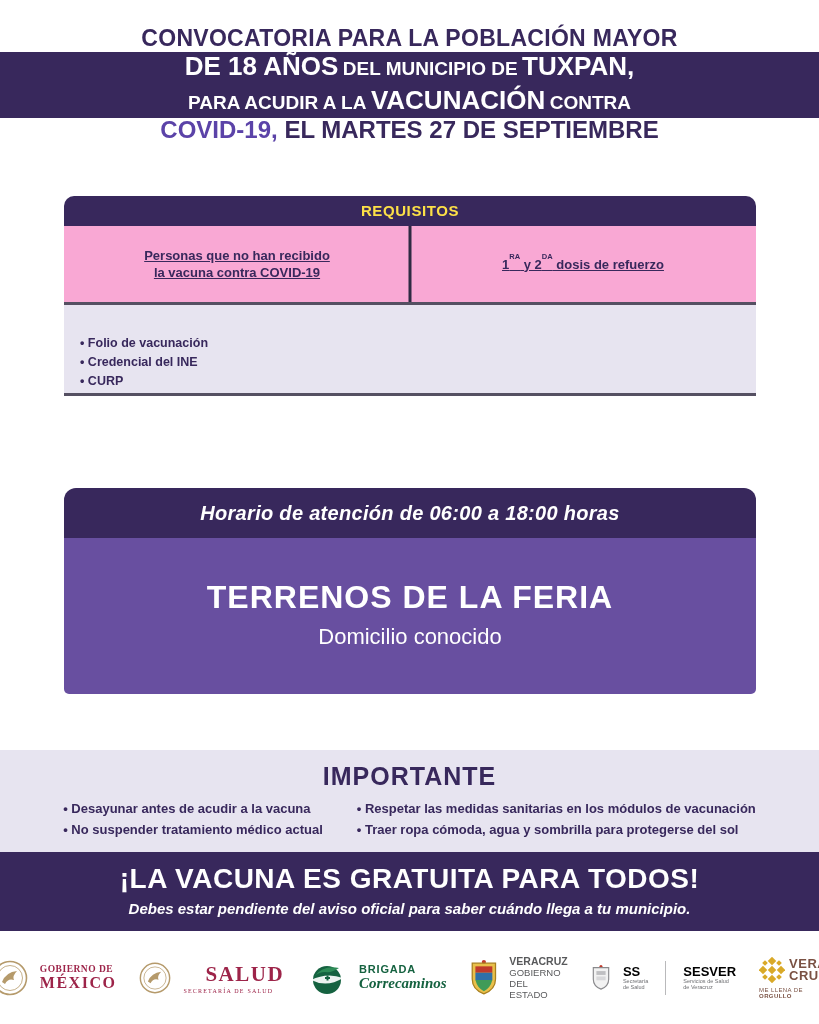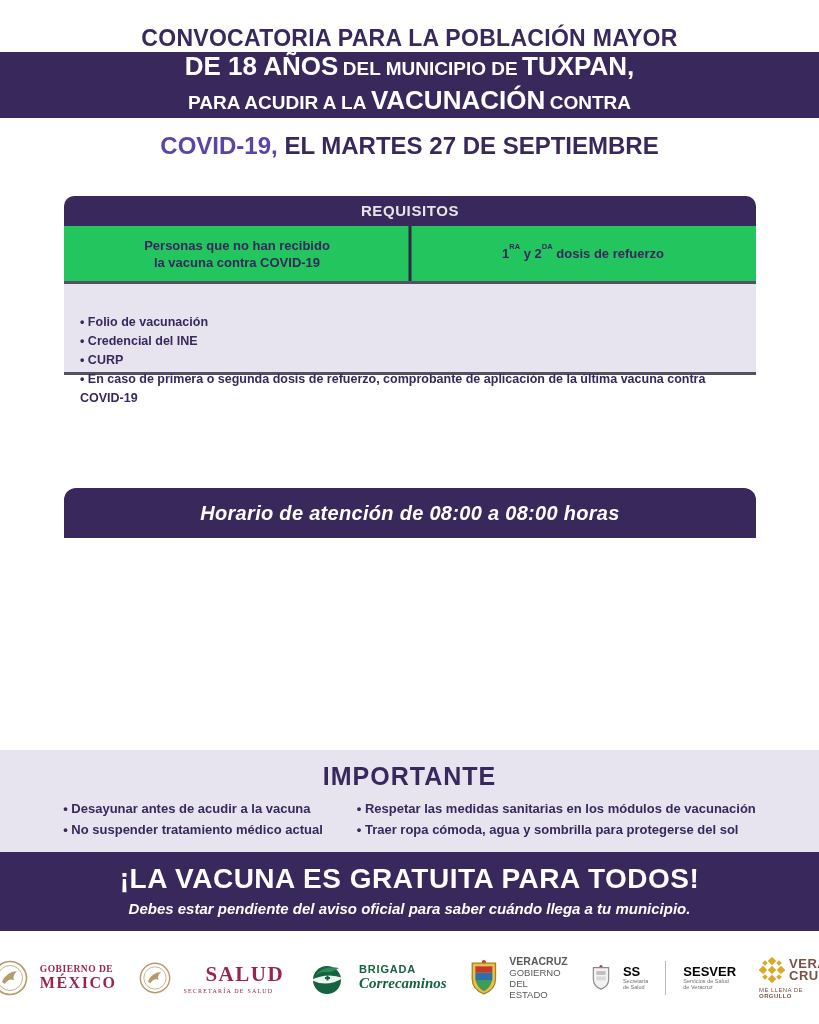--- a/index.html
+++ b/index.html
@@ -19,34 +19,34 @@
   }
   .purple-band {
     position: absolute; top: 52px; left: 0; width: 100%; height: 66px;
     background: #38285c; color: #fff;
     display: flex; flex-direction: column; justify-content: center; align-items: center;
   }
   .band-line { line-height: 31px; white-space: nowrap; }
   .band-line .big   { font-size: 26px; font-weight: bold; }
   .band-line .small { font-size: 19px; font-weight: bold; }
   .date-line {
-    position: absolute; top: 132px; left: 0; width: 100%;
+    position: absolute; top: 116px; left: 0; width: 100%;
     text-align: center; font-size: 24px; font-weight: bold; color: #38285c;
     white-space: nowrap;
   }
   .date-line .accent { color: #5b43a8; }
 
   
   .req-box { position: absolute; left: 64px; top: 196px; width: 692px; }
   .req-header {
     height: 30px; background: #38285c; border-radius: 10px 10px 0 0;
-    color: #e5e5e5; font-size: 15px; font-weight: bold; letter-spacing: 0.6px;
+    color: #fde047; font-size: 15px; font-weight: bold; letter-spacing: 0.6px;
     text-align: center; line-height: 30px;
   }
-  .req-cols { position: relative; height: 55px; background: #22c55e; display: flex; }
+  .req-cols { position: relative; height: 76px; background: #f9a8d4; display: flex; text-decoration: underline; }
   .req-col {
     flex: 1; display: flex; flex-direction: column; justify-content: center;
     text-align: center; font-size: 13px; font-weight: bold; color: #38285c;
     line-height: 17px;
   }
   .req-divider {
     position: absolute; left: 50%; top: 0; width: 3px; height: 100%;
     background: #2f2a42; transform: translateX(-50%);
   }
   .req-list {
@@ -150,26 +150,29 @@
       </div>
       <div class="req-divider"></div>
       <div class="req-col">
         <span><span>1</span><sup>RA</sup><span> y 2</span><sup>DA</sup><span> dosis de refuerzo</span></span>
       </div>
     </div>
     <div class="req-list">
       <div class="bullet">Folio de vacunación</div>
       <div class="bullet">Credencial del INE</div>
       <div class="bullet">CURP</div>
-      <div class="bullet">En caso de primera o segunda dosis de refuerzo, comprobante de aplicación de la última vacuna contra COVID-19</div>
     </div>
   </div>
 
   <div class="schedule-box">
-    <div class="sched-header">Horario de atención de 08:00 a 08:00 horas</div>
+    <div class="sched-header">Horario de atención de 06:00 a 18:00 horas</div>
+    <div class="sched-body">
+      <div class="sched-location">TERRENOS DE LA FERIA</div>
+      <div class="sched-address">Domicilio conocido</div>
+    </div>
   </div>
 
   <div class="important-band">
     <div class="important-title">IMPORTANTE</div>
     <div class="important-cols">
       <div class="important-col">
         <div class="bullet">Desayunar antes de acudir a la vacuna</div>
         <div class="bullet">No suspender tratamiento médico actual</div>
       </div>
       <div class="important-col">

